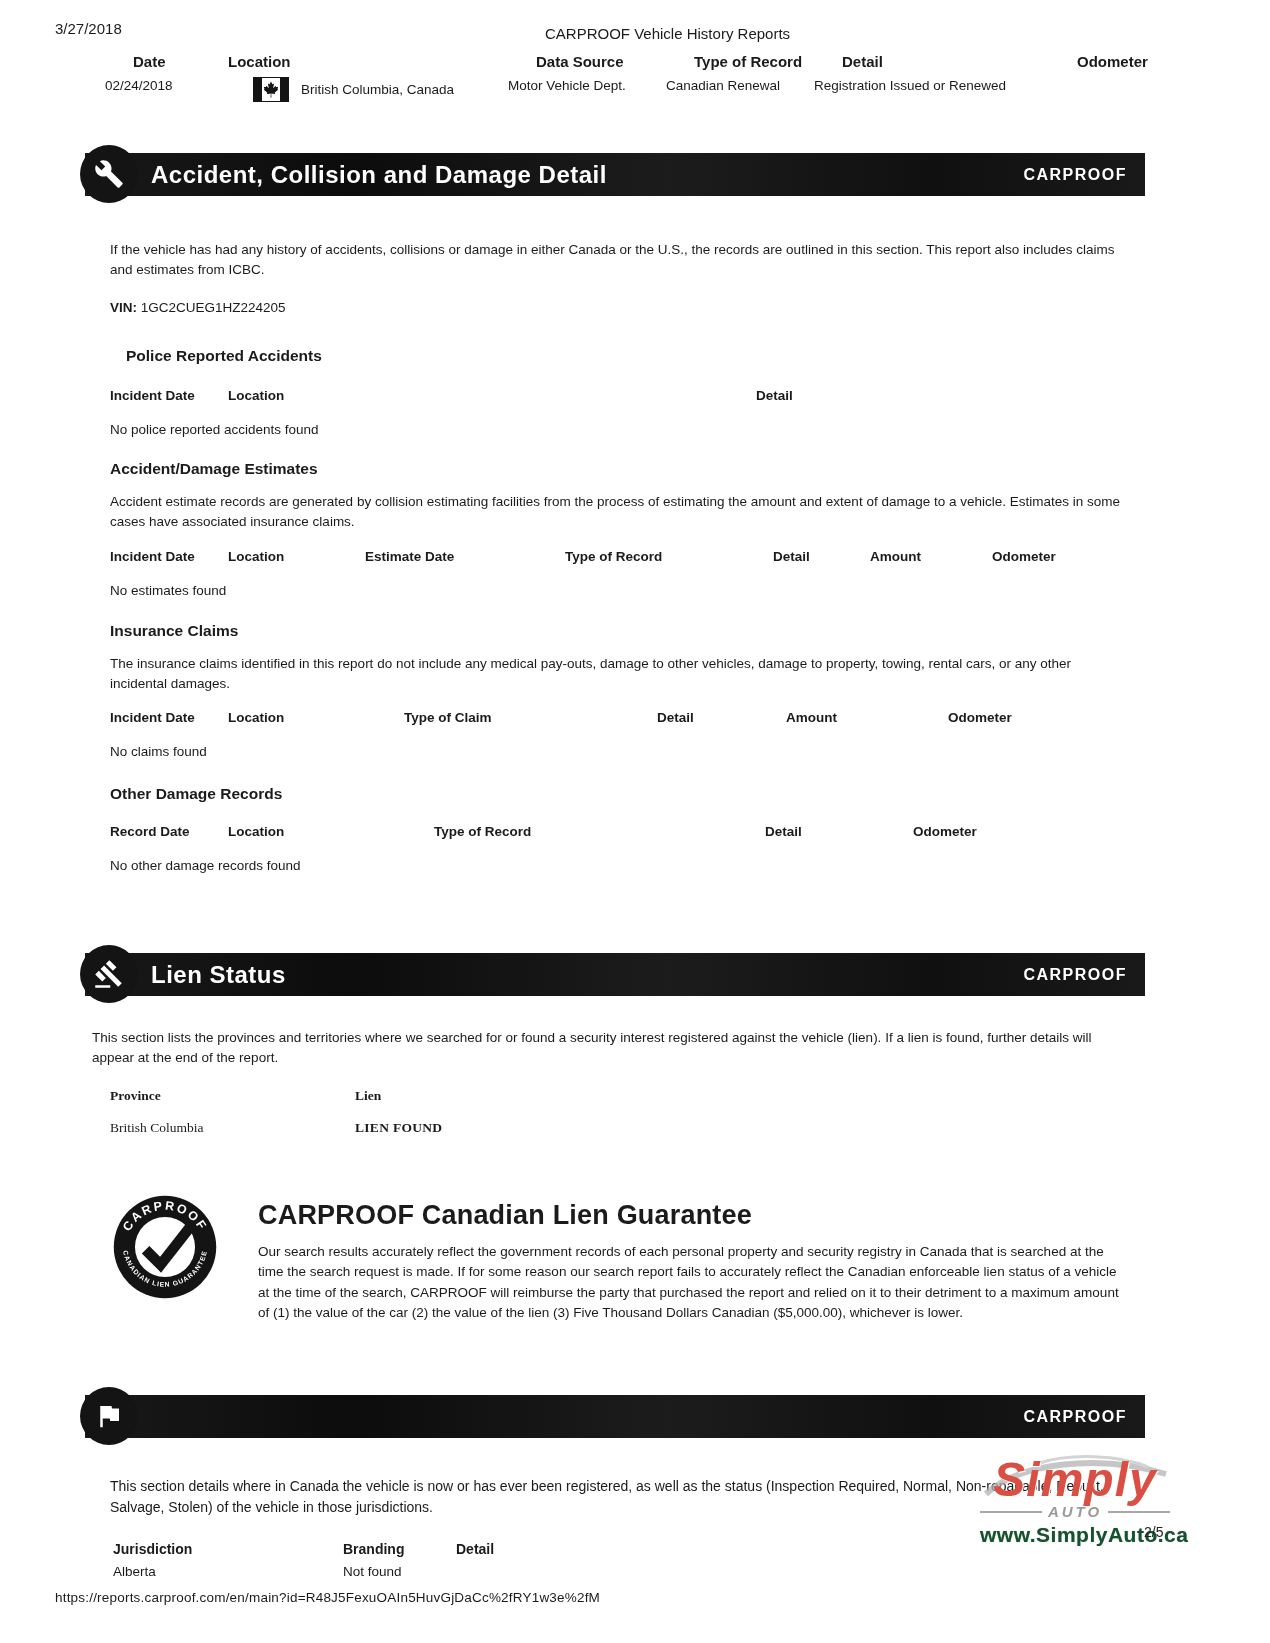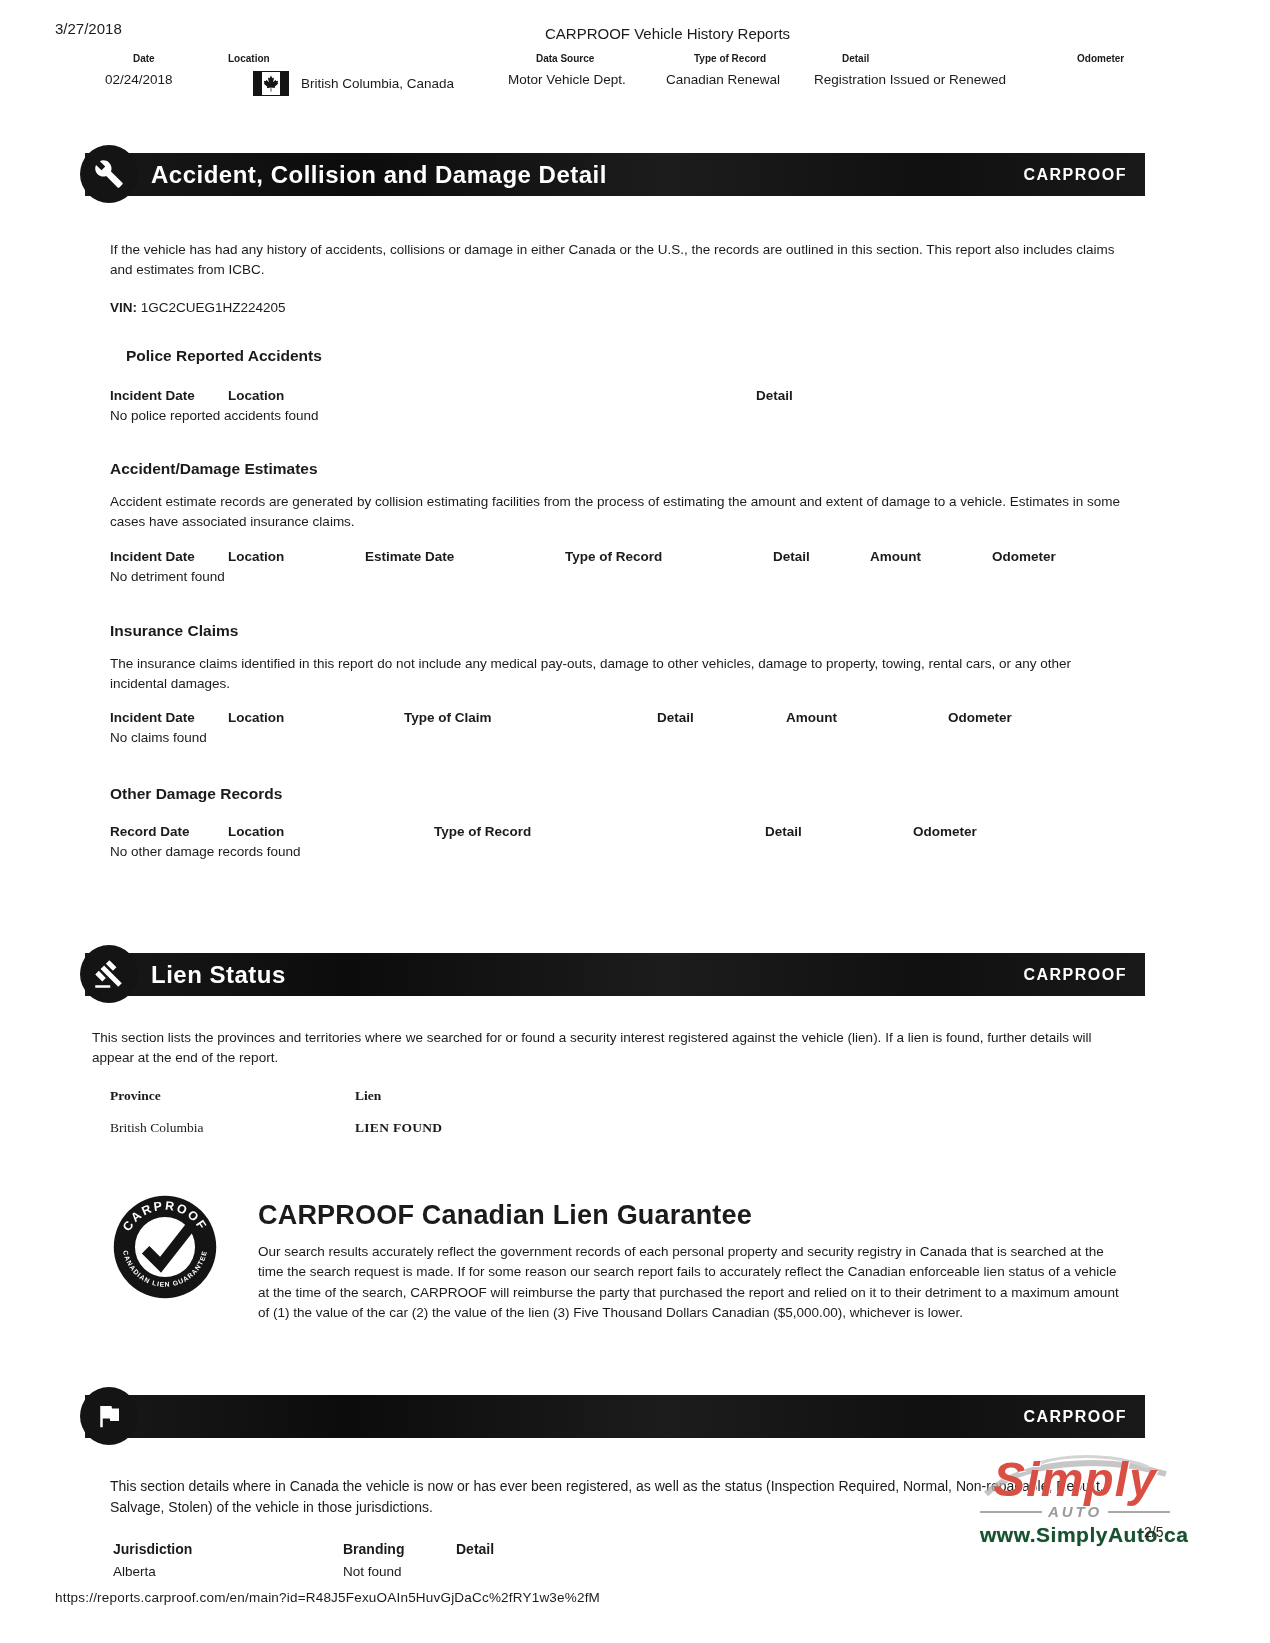--- a/index.html
+++ b/index.html
@@ -5,26 +5,26 @@
   html,body{margin:0;padding:0;background:#ffffff;}
   body{width:1270px;height:1643px;position:relative;font-family:"Liberation Sans",sans-serif;color:#1b1b1b;overflow:hidden;}
   .abs{position:absolute;}
   .b{font-weight:bold;}
 
   
   #print-date{left:55px;top:20px;font-size:15px;}
   #report-title{left:545px;top:25px;font-size:15px;}
 
   
-  .tbl{display:grid;font-size:13.5px;row-gap:5px;}
+  .tbl{display:grid;font-size:13.5px;row-gap:19px;}
   .tbl .th{font-weight:bold;font-size:13.5px;}
   .tbl .td{font-size:13.5px;}
   .tbl .empty{grid-column:1/-1;font-size:13.5px;}
   #top-table{left:105px;top:53px;width:1120px;grid-template-columns:95px 308px 158px 148px 235px 1fr;row-gap:8px;font-size:14px;}
-  #top-table .th{font-size:10px;padding-left:28px;}
+  #top-table .th{font-size:15px;padding-left:28px;}
   .loc-cell{display:flex;align-items:center;gap:13px;justify-content:center;}
 
   
   .flag{display:inline-flex;width:34px;height:23px;background:#141414;box-shadow:0 0 0 1px #141414;}
   .flag-band{flex:0 0 8px;background:#141414;}
   .flag-mid{flex:1;background:#fff;display:flex;align-items:center;justify-content:center;}
   .flag-mid svg{height:19px;width:16px;}
 
   
   .banner{position:absolute;left:85px;width:1060px;height:43px;background:linear-gradient(90deg,#191919,#0c0c0c 25%,#1c1c1c 55%,#101010 80%,#191919);}
@@ -138,21 +138,21 @@
 <div class="abs sect-h" id="est-title">Accident/Damage Estimates</div>
 <div class="abs para" id="est-intro">Accident estimate records are generated by collision estimating facilities from the process of estimating the amount and extent of damage to a vehicle. Estimates in some cases have associated insurance claims.</div>
 <div class="abs tbl" id="est-table">
   <div class="th">Incident Date</div>
   <div class="th">Location</div>
   <div class="th">Estimate Date</div>
   <div class="th">Type of Record</div>
   <div class="th">Detail</div>
   <div class="th">Amount</div>
   <div class="th">Odometer</div>
-  <div class="empty">No detriment found</div>
+  <div class="empty">No estimates found</div>
 </div>
 
 <div class="abs sect-h" id="claims-title">Insurance Claims</div>
 <div class="abs para" id="claims-intro">The insurance claims identified in this report do not include any medical pay-outs, damage to other vehicles, damage to property, towing, rental cars, or any other incidental damages.</div>
 <div class="abs tbl" id="claims-table">
   <div class="th">Incident Date</div>
   <div class="th">Location</div>
   <div class="th">Type of Claim</div>
   <div class="th">Detail</div>
   <div class="th">Amount</div>

